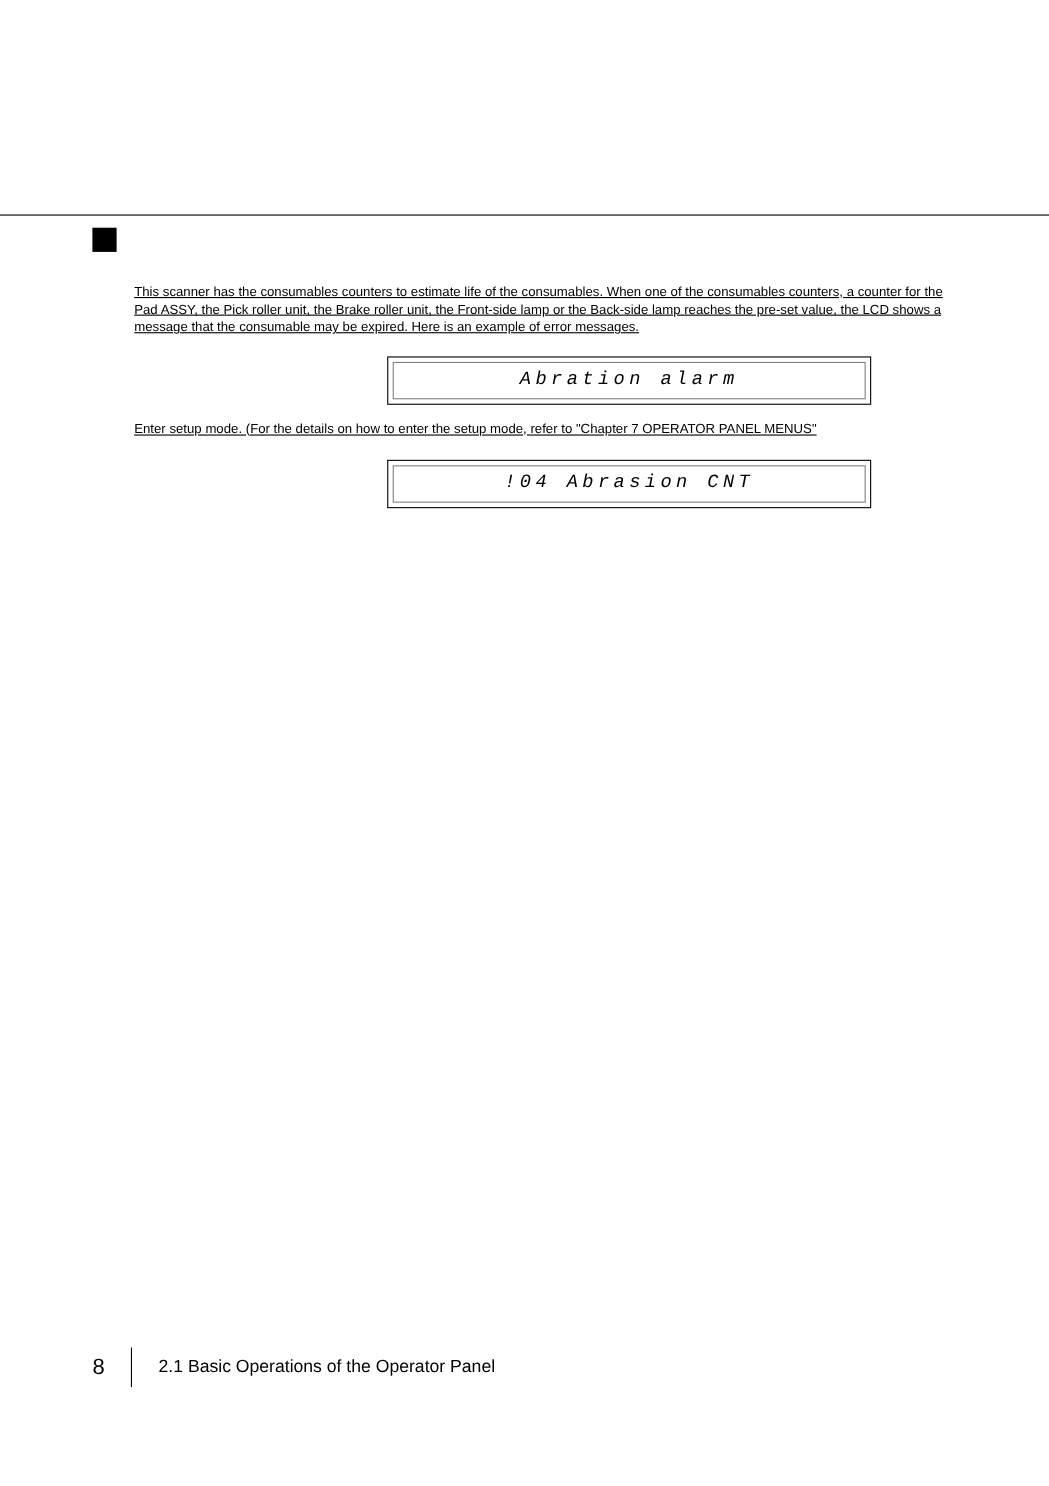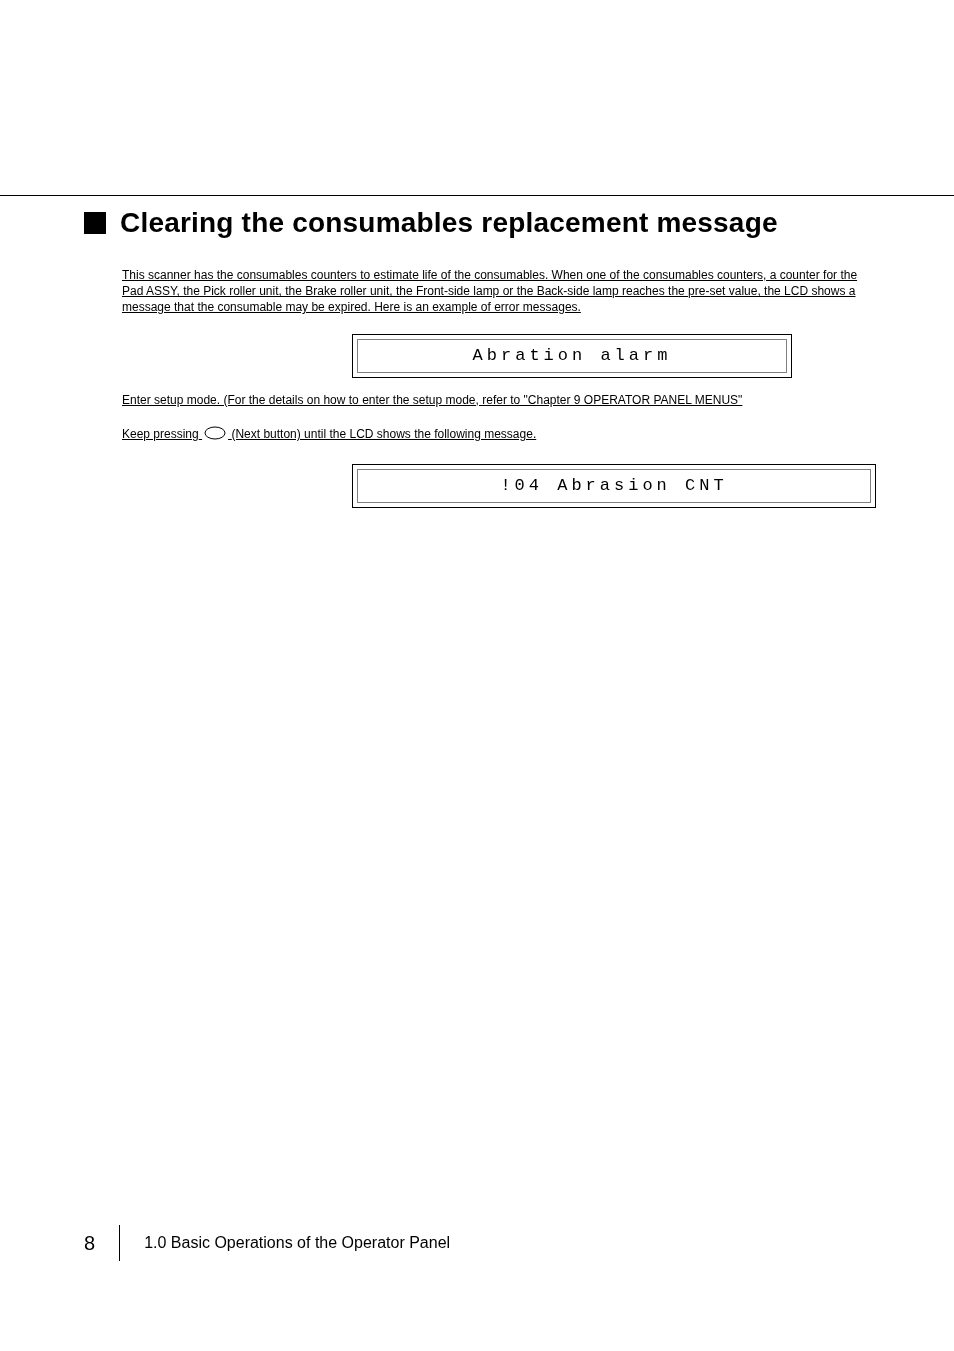--- a/index.html
+++ b/index.html
@@ -5,73 +5,63 @@
   * { margin: 0; padding: 0; box-sizing: border-box; }
   html, body { width: 954px; height: 1351px; background: #fff; font-family: Arial, Helvetica, sans-serif; color: #000; }
   .page { width: 954px; height: 1351px; position: relative; padding: 0; }
   .rule { position: absolute; left: 0; top: 195px; width: 954px; border-top: 1px solid #000; }
   .content { position: absolute; left: 84px; top: 207px; width: 786px; }
   .h1-row { display: flex; align-items: center; margin-bottom: 28px; }
   .bullet { width: 22px; height: 22px; background: #000; margin-right: 14px; flex-shrink: 0; }
   .h1 { font-size: 28px; font-weight: bold; letter-spacing: 0.2px; }
   .body-block { margin-left: 38px; }
   .para { font-size: 12px; line-height: 1.35; margin-bottom: 18px; text-decoration: underline; }
-  .lcd { margin: 18px auto 14px auto; }
+  .lcd { margin: 18px auto 14px auto; font-style: italic; }
   .lcd-outer { border: 1.5px solid #000; padding: 4px; }
   .lcd-inner { border: 1.5px solid #808080; padding: 6px 10px; }
   .lcd-table { border-collapse: collapse; width: 100%; table-layout: fixed; }
   .lcd-table td { font-family: "Courier New", Courier, monospace; font-size: 17px; text-align: center; letter-spacing: 4px; color: #000; height: 20px; white-space: pre; }
   .lcd1 { width: 440px; margin-left: 230px; }
-  .lcd2 { width: 524px; margin-left: 230px; margin-top: 20px; margin-bottom: 28px; }
+  .lcd2 { width: 440px; margin-left: 230px; margin-top: 20px; margin-bottom: 28px; }
   .next-icon { display: inline-block; vertical-align: middle; margin: 0 2px; }
   .footer { position: absolute; left: 84px; bottom: 90px; display: flex; align-items: center; }
   .page-num { font-size: 20px; margin-right: 24px; }
   .vline { width: 1px; height: 36px; background: #000; margin-right: 24px; }
   .footer-text { font-size: 16px; }
 </style>
 </head>
 <body>
 
 <div class="page">
   <div class="rule"></div>
 
   <div class="content">
     <div class="h1-row">
       <div class="bullet"></div>
-      <div class="h1">Clearing the consumables replacement message</div>
     </div>
 
     <div class="body-block">
       <p class="para">This scanner has the consumables counters to estimate life of the consumables. When one of the consumables counters, a counter for the Pad ASSY, the Pick roller unit, the Brake roller unit, the Front-side lamp or the Back-side lamp reaches the pre-set value, the LCD shows a message that the consumable may be expired. Here is an example of error messages.</p>
 
       <div class="lcd lcd1">
         <div class="lcd-outer">
             <div class="lcd-inner">
           <table class="lcd-table">
                 <tbody>
                   <tr>
                     <td>Abration alarm</td>
                   </tr>
                 </tbody>
               </table>
         </div>
           </div>
       </div>
 
-      <p class="para">Enter setup mode. (For the details on how to enter the setup mode, refer to "Chapter 9 OPERATOR PANEL MENUS"</p>
+      <p class="para">Enter setup mode. (For the details on how to enter the setup mode, refer to "Chapter 7 OPERATOR PANEL MENUS"</p>
 
-      <p class="para">
-        <span>Keep pressing</span>
-        <span class="next-icon">
-          <svg width="22" height="14" viewBox="0 0 22 14">
-            <ellipse cx="11" cy="7" rx="10" ry="6" fill="none" stroke="#000" stroke-width="1"></ellipse>
-          </svg>
-        </span>
-        <span>(Next button) until the LCD shows the following message.</span>
-      </p>
 
       <div class="lcd lcd2">
         <div class="lcd-outer">
             <div class="lcd-inner">
           <table class="lcd-table">
             <tbody>
                   <tr>
                     <td>!04 Abrasion CNT</td>
                   </tr>
           </tbody>
@@ -79,15 +69,15 @@
         </div>
           </div>
       </div>
 
     </div>
   </div>
 
   <div class="footer">
     <div class="page-num">8</div>
     <div class="vline"></div>
-    <div class="footer-text">1.0  Basic Operations of the Operator Panel</div>
+    <div class="footer-text">2.1  Basic Operations of the Operator Panel</div>
   </div>
 </div>
 
 </body></html>

